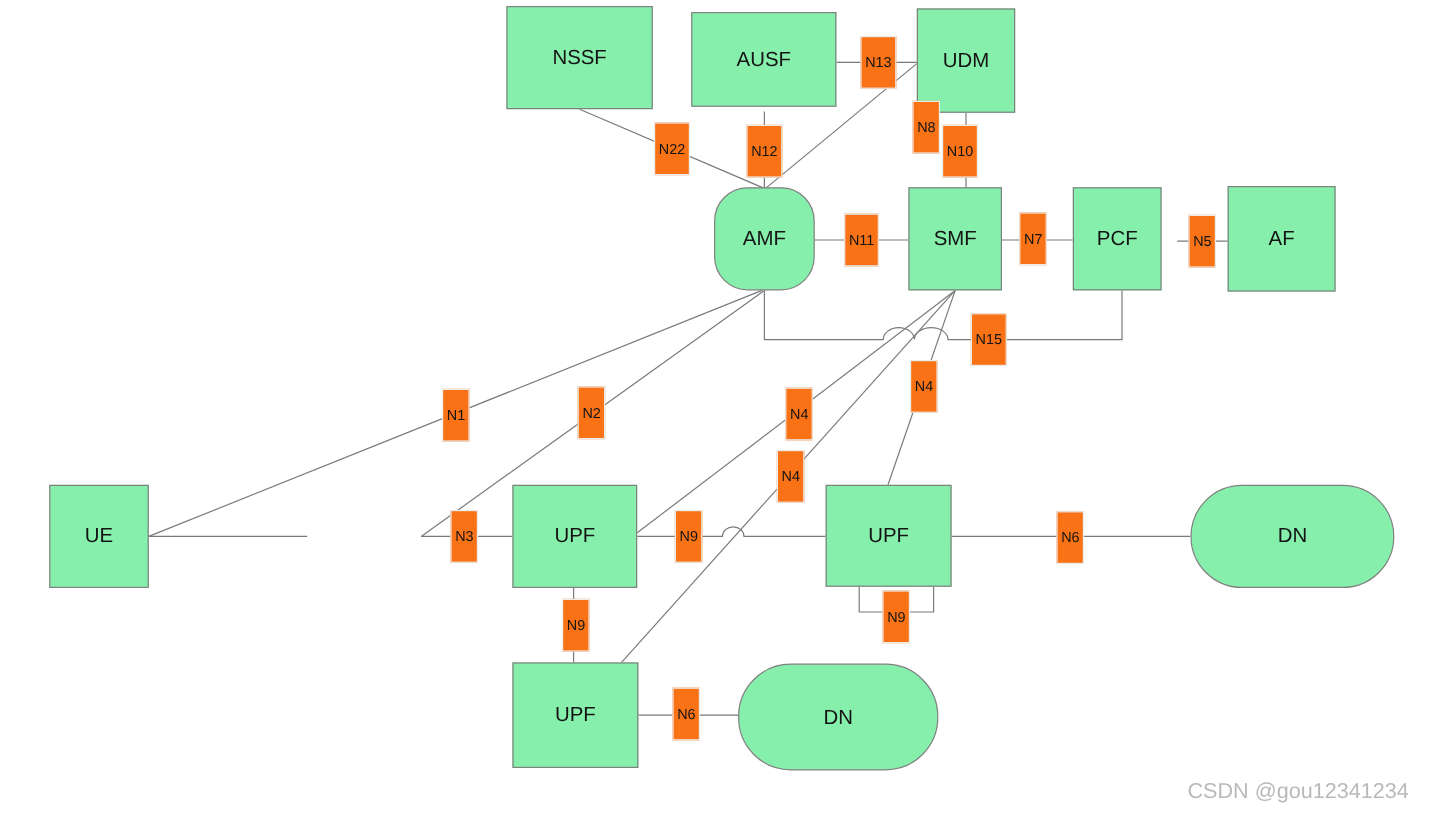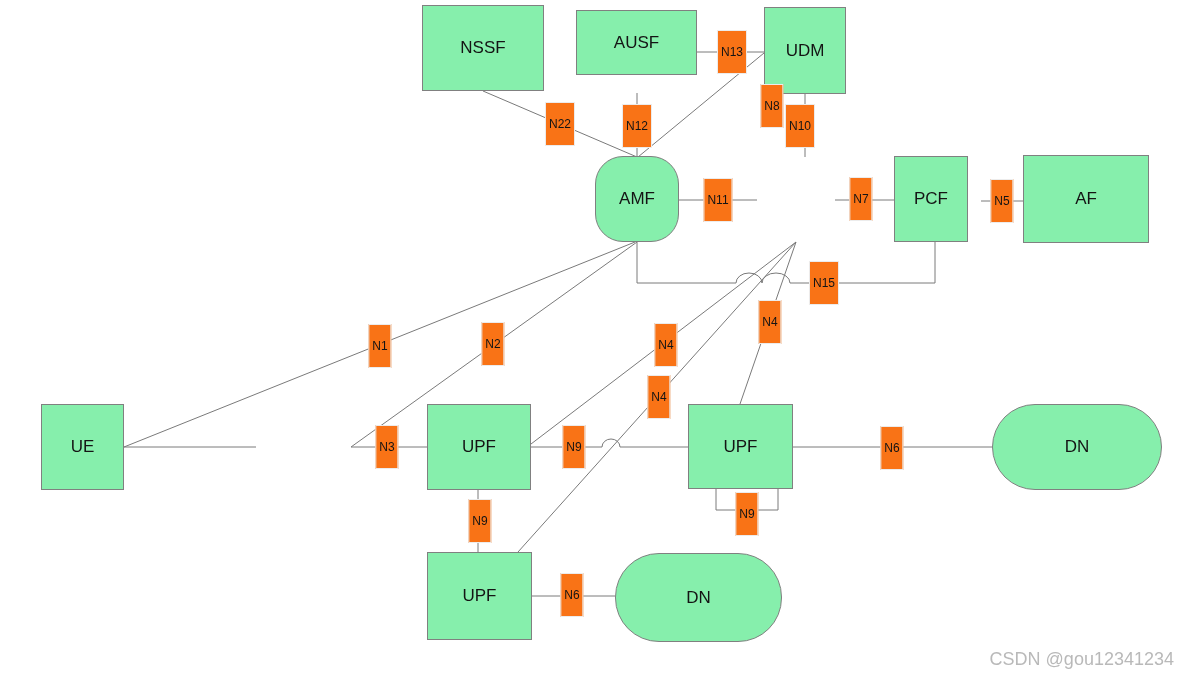--- a/index.html
+++ b/index.html
@@ -49,33 +49,36 @@
     <line x1="796" y1="242" x2="518" y2="552"></line>
     <line x1="478" y1="490" x2="478" y2="552"></line>
     <path d="M 716 489 L 716 510 L 778 510 L 778 489"></path>
     <line x1="793" y1="447" x2="992" y2="447"></line>
     <line x1="532" y1="596" x2="615" y2="596"></line>
   </svg>
 
   <div class="node" style="left:422px; top:5px; width:122px; height:86px;">
     <span>NSSF</span>
   </div>
-  <div class="node" style="left:576px; top:10px; width:121px; height:65px;">
+  <div class="node" style="left:576px; top:10px; width:121px; height:79px;">
     <span>AUSF</span>
   </div>
   <div class="node" style="left:764px; top:7px; width:82px; height:87px;">
     <span>UDM</span>
   </div>
   <div class="node" style="left:595px; top:156px; width:84px; height:86px;border-radius:28px;">
     <span>AMF</span>
   </div>
+  <div class="node" style="left:757px; top:156px; width:78px; height:86px;">
+    <span>SMF</span>
+  </div>
   <div class="node" style="left:894px; top:156px; width:74px; height:86px;">
     <span>PCF</span>
   </div>
-  <div class="node" style="left:1023px; top:155px; width:126px; height:88px;">
+  <div class="node" style="left:1023px; top:155px; width:90px; height:88px;">
     <span>AF</span>
   </div>
   <div class="node" style="left:41px; top:404px; width:83px; height:86px;">
     <span>UE</span>
   </div>
   <div class="node" style="left:427px; top:404px; width:104px; height:86px;">
     <span>UPF</span>
   </div>
   <div class="node" style="left:688px; top:404px; width:105px; height:85px;">
     <span>UPF</span>

